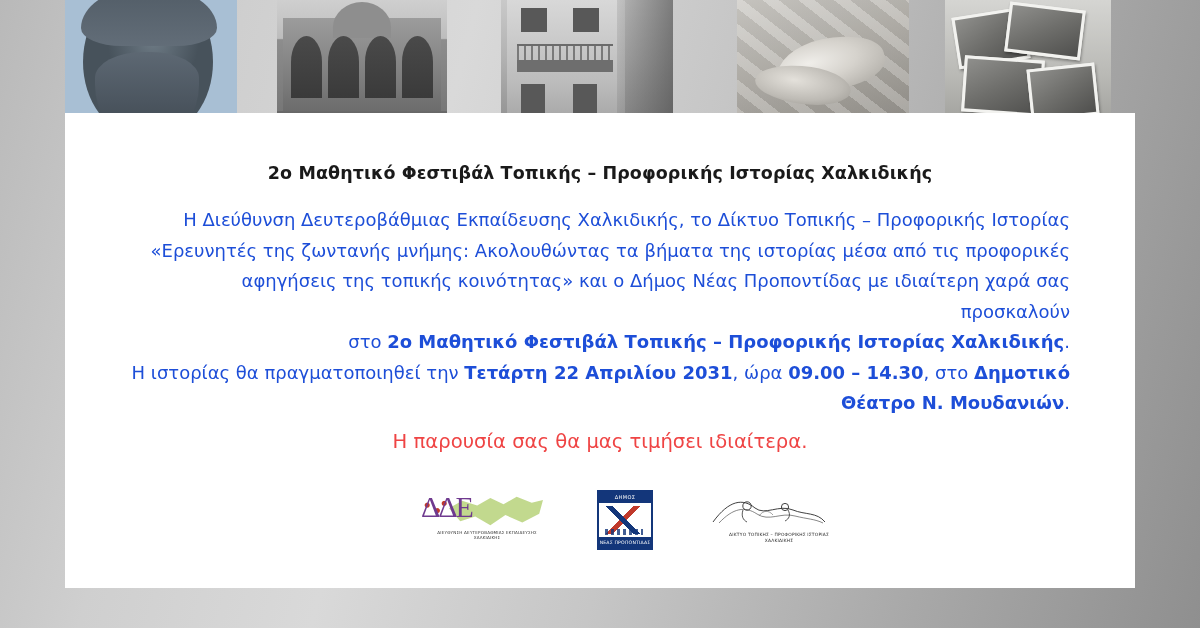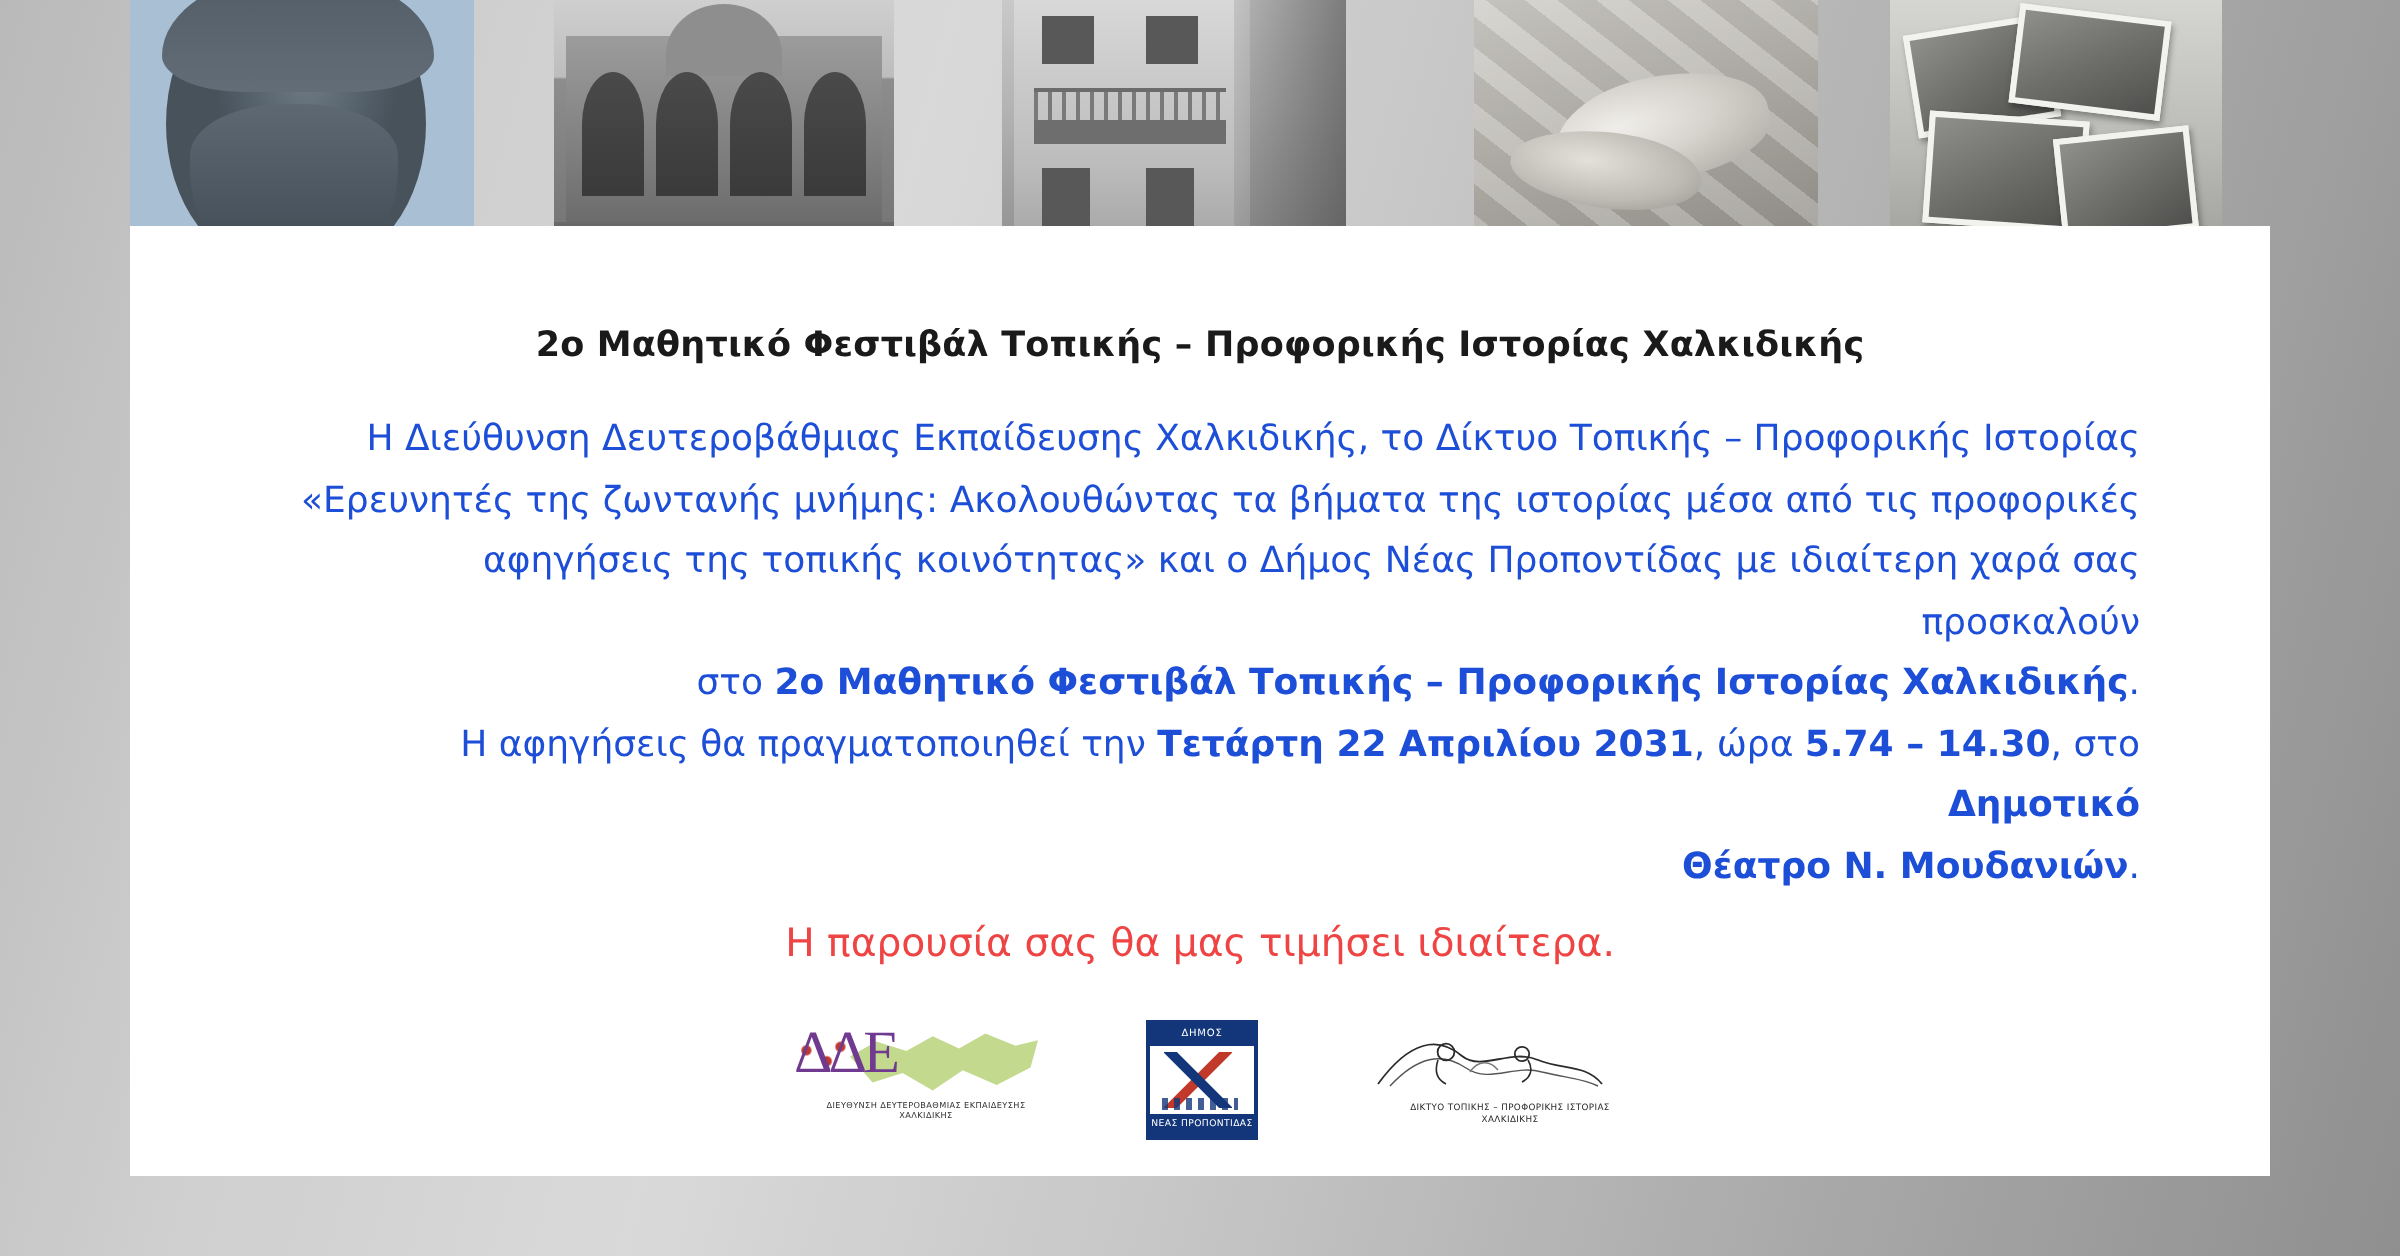--- a/index.html
+++ b/index.html
@@ -272,26 +272,27 @@
     margin-top: 11px;
     text-align: center;
     font-size: 19.6px;
     color: #ef4444;
   }
 
   
   #logos {
     position: absolute;
     left: 0;
-    bottom: 20px;
+    bottom: 40px;
     width: 100%;
     display: flex;
     justify-content: center;
     align-items: flex-end;
     gap: 52px;
+    padding-left: 24px;
   }
   .logo {
     position: relative;
     height: 60px;
   }
 
   
   .logo-dde { width: 130px; }
   .dde-map {
     position: absolute;
@@ -478,21 +479,21 @@
   <div id="invitation-card">
 
     <div class="subtitle">2ο Μαθητικό Φεστιβάλ Τοπικής – Προφορικής Ιστορίας Χαλκιδικής</div>
 
 
     <div class="body-text">
       <span>Η Διεύθυνση Δευτεροβάθμιας Εκπαίδευσης Χαλκιδικής, το Δίκτυο Τοπικής – Προφορικής Ιστορίας</span><br>
       <span>«Ερευνητές της ζωντανής μνήμης: Ακολουθώντας τα βήματα της ιστορίας μέσα από τις προφορικές</span><br>
       <span>αφηγήσεις της τοπικής κοινότητας» και ο Δήμος Νέας Προποντίδας με ιδιαίτερη χαρά σας προσκαλούν</span><br>
       <span>στο </span><b>2ο Μαθητικό Φεστιβάλ Τοπικής – Προφορικής Ιστορίας Χαλκιδικής</b><span>.</span><br>
-      <span>Η αφηγήσεις θα πραγματοποιηθεί την </span><b>Τετάρτη 22 Απριλίου 2031</b><span>, ώρα </span><b>5.74 – 14.30</b><span>, στο </span><b>Δημοτικό</b><br>
+      <span>Η ιστορίας θα πραγματοποιηθεί την </span><b>Τετάρτη 22 Απριλίου 2031</b><span>, ώρα </span><b>09.00 – 14.30</b><span>, στο </span><b>Δημοτικό</b><br>
       <b>Θέατρο Ν. Μουδανιών</b><span>.</span>
     </div>
 
     <div class="closing">Η παρουσία σας θα μας τιμήσει ιδιαίτερα.</div>
 
     <div id="logos">
 
       <div class="logo logo-dde">
         <div class="dde-map"></div>
         <div class="dde-red"></div>

